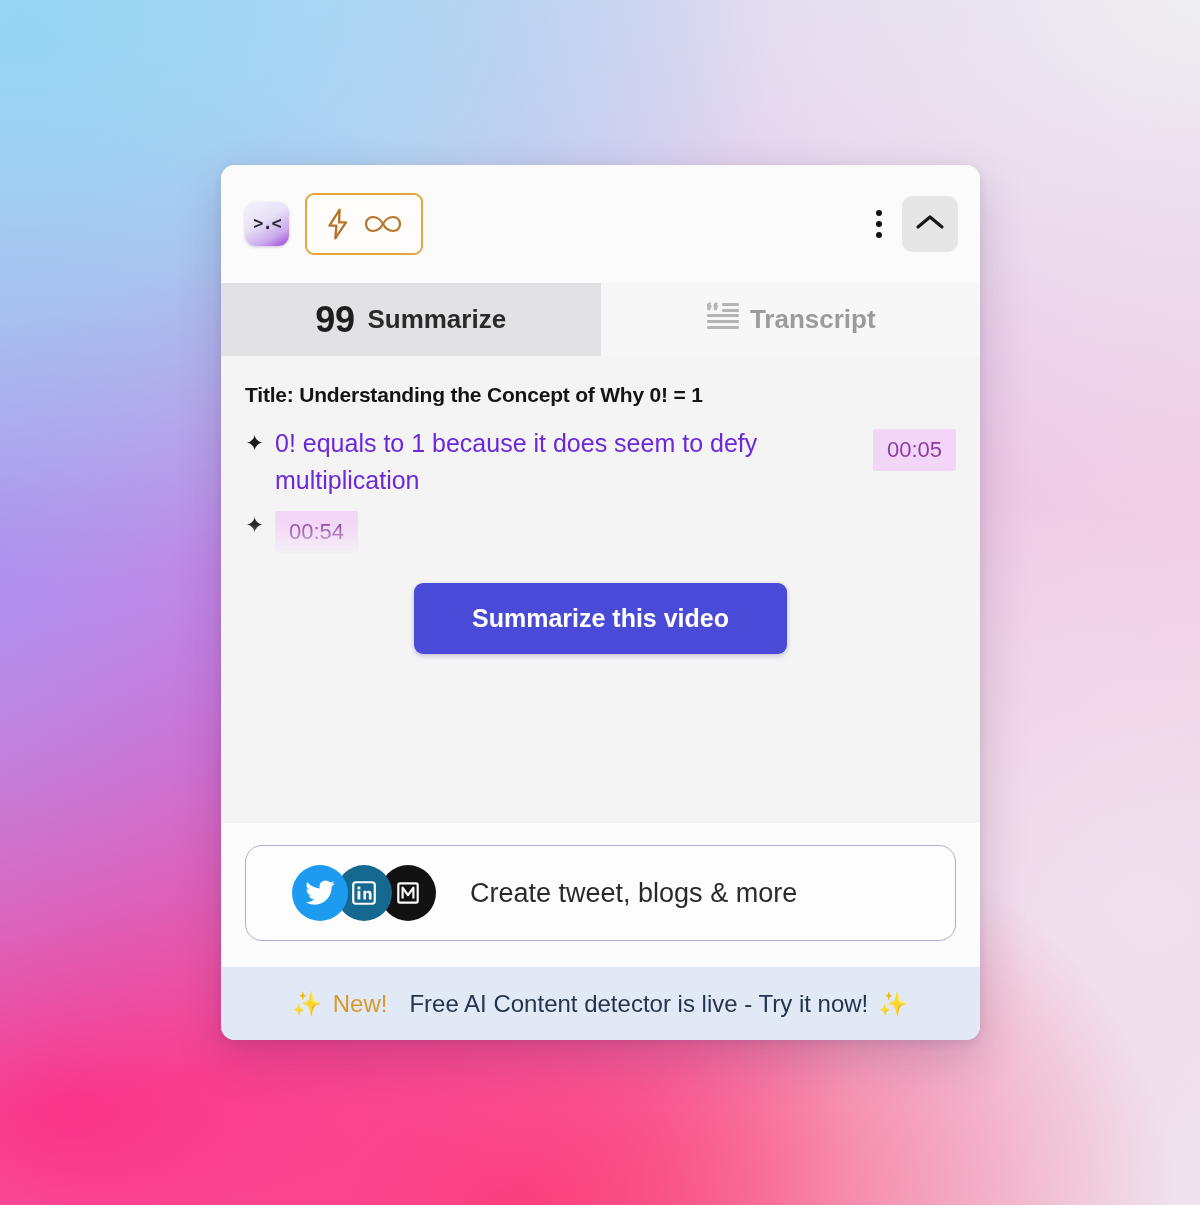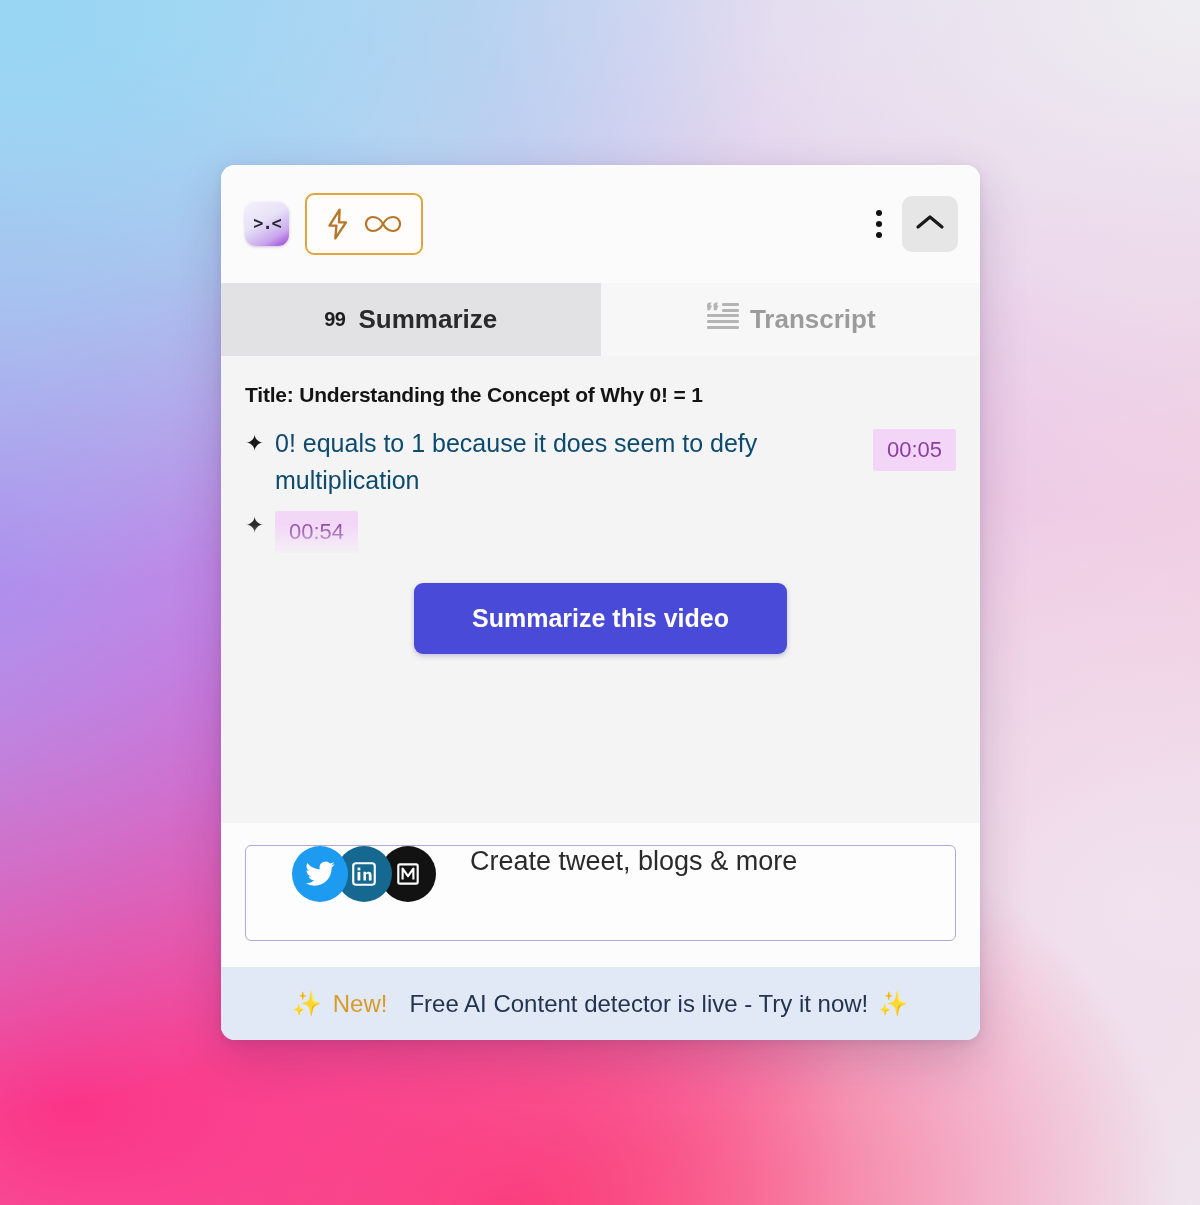--- a/index.html
+++ b/index.html
@@ -147,21 +147,21 @@
     background: #e2e2e4;
     color: #2a2a2a;
   }
   .tab.inactive {
     background: #f7f7f7;
     color: #9b9b9b;
     gap: 9px;
   }
   .tab .quote-num {
     font-weight: 700;
-    font-size: 20px;
+    font-size: 36px;
     letter-spacing: -0.5px;
     color: #1d1d1d;
   }
   .tab .tab-label { font-weight: 700; }
 
   
   .body {
     background: #f4f4f4;
     padding: 26px 24px 0 24px;
     flex: 1 1 auto;
@@ -189,21 +189,21 @@
     font-size: 23px;
     color: #1a1a1a;
     line-height: 1.45;
     width: 30px;
     flex: 0 0 30px;
     padding-top: 2px;
   }
   .bullet-text {
     flex: 1 1 auto;
     font-size: 25px;
-    color: #0c4a6e;
+    color: #6d28d9;
     line-height: 1.48;
     padding-right: 18px;
   }
   .bullet-time {
     flex: 0 0 auto;
     background: #f3d5f8;
     color: #8b3fa0;
     font-size: 22px;
     padding: 8px 14px;
     border-radius: 2px;
@@ -237,25 +237,25 @@
   }
 
   
   .social-section {
     background: #fcfcfc;
     padding: 22px 24px 26px 24px;
     flex: 0 0 auto;
   }
   .social-box {
     border: 1.5px solid #b3a8d6;
-    border-radius: 6px;
+    border-radius: 17px;
     background: #fdfdfd;
     height: 96px;
     display: flex;
-    align-items: flex-start;
+    align-items: center;
     padding: 0 26px;
     cursor: pointer;
   }
   .social-icons {
     display: flex;
     align-items: center;
     flex: 0 0 auto;
     margin-left: 20px;
   }
   .sicon {

